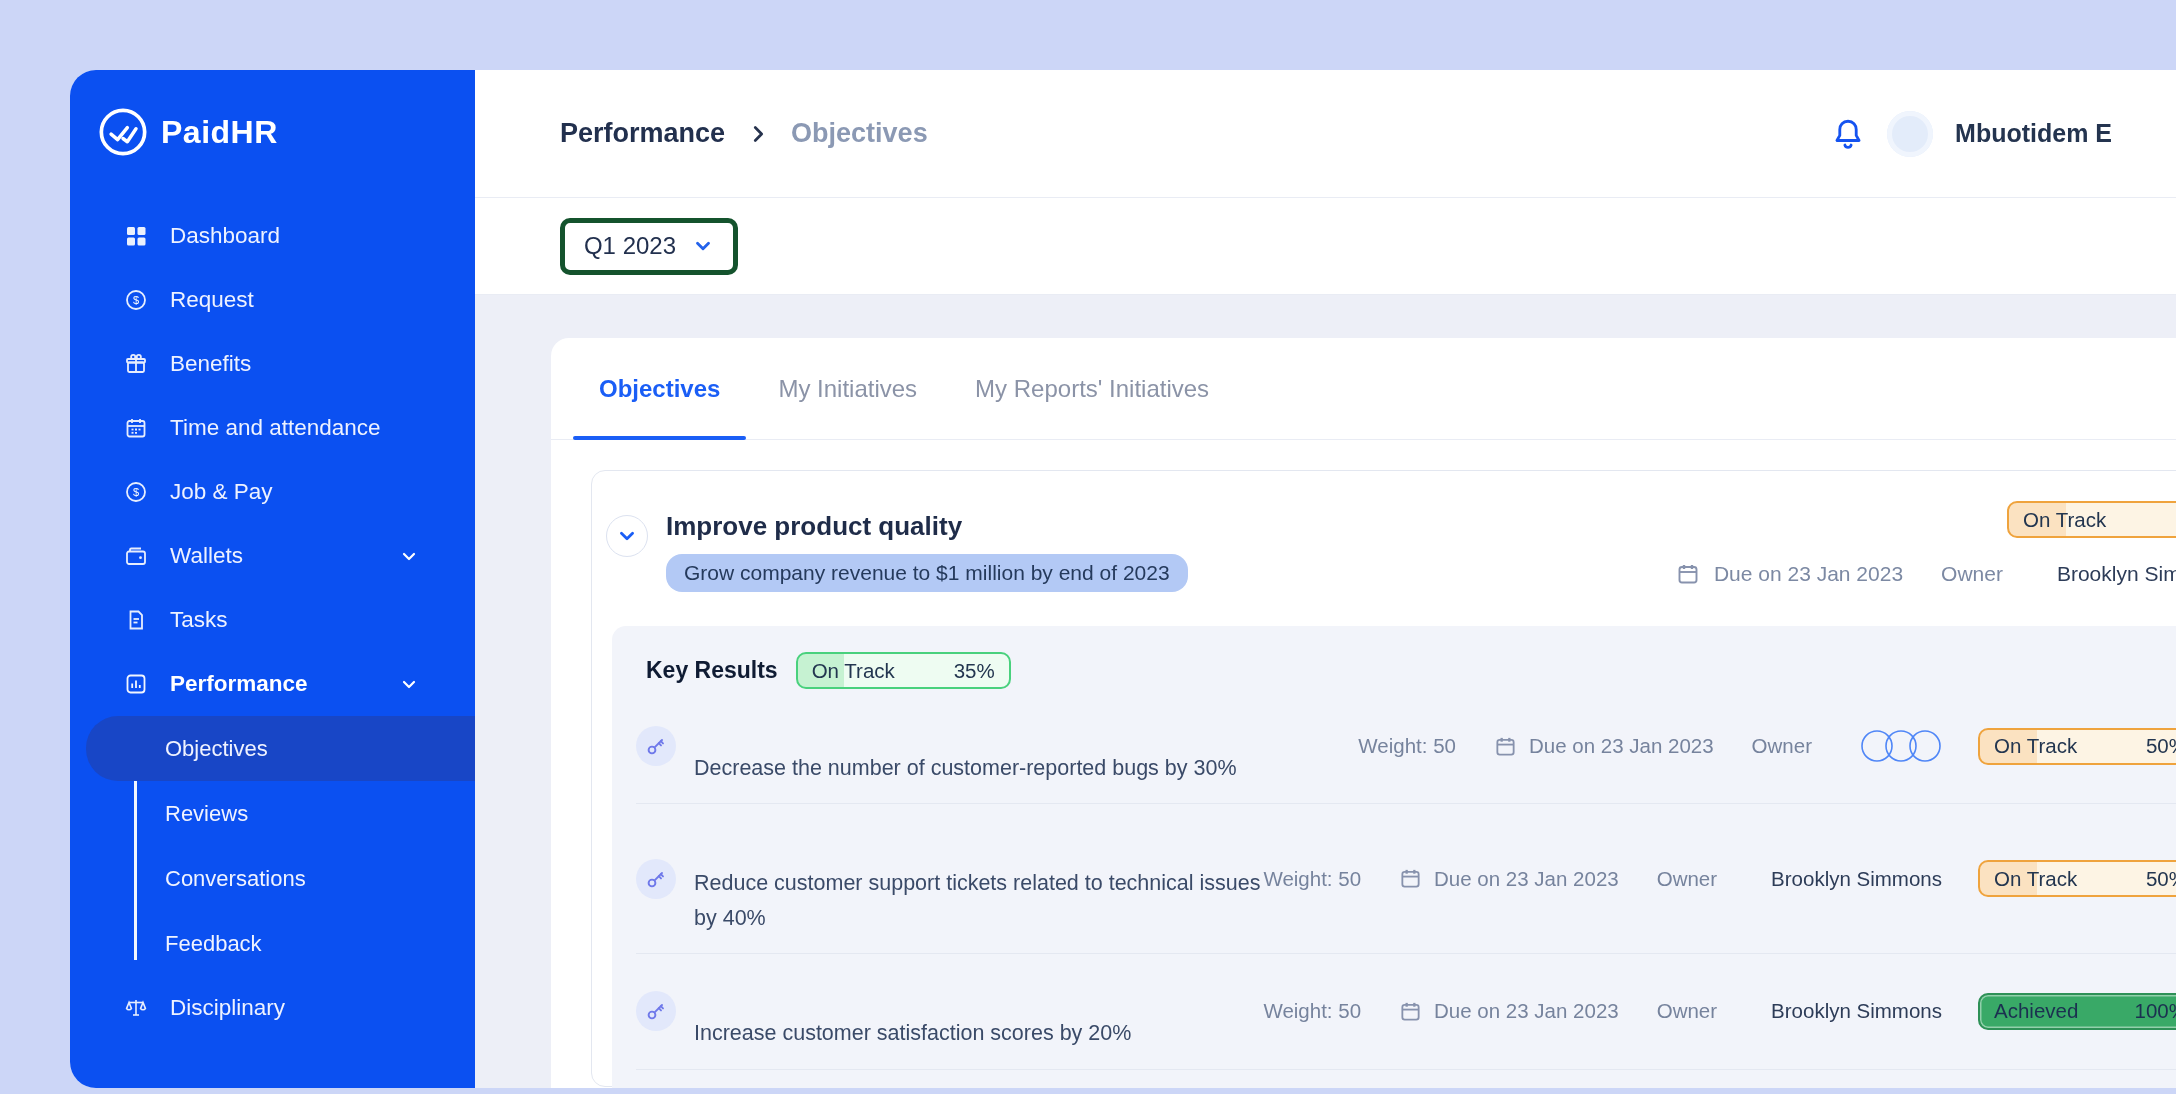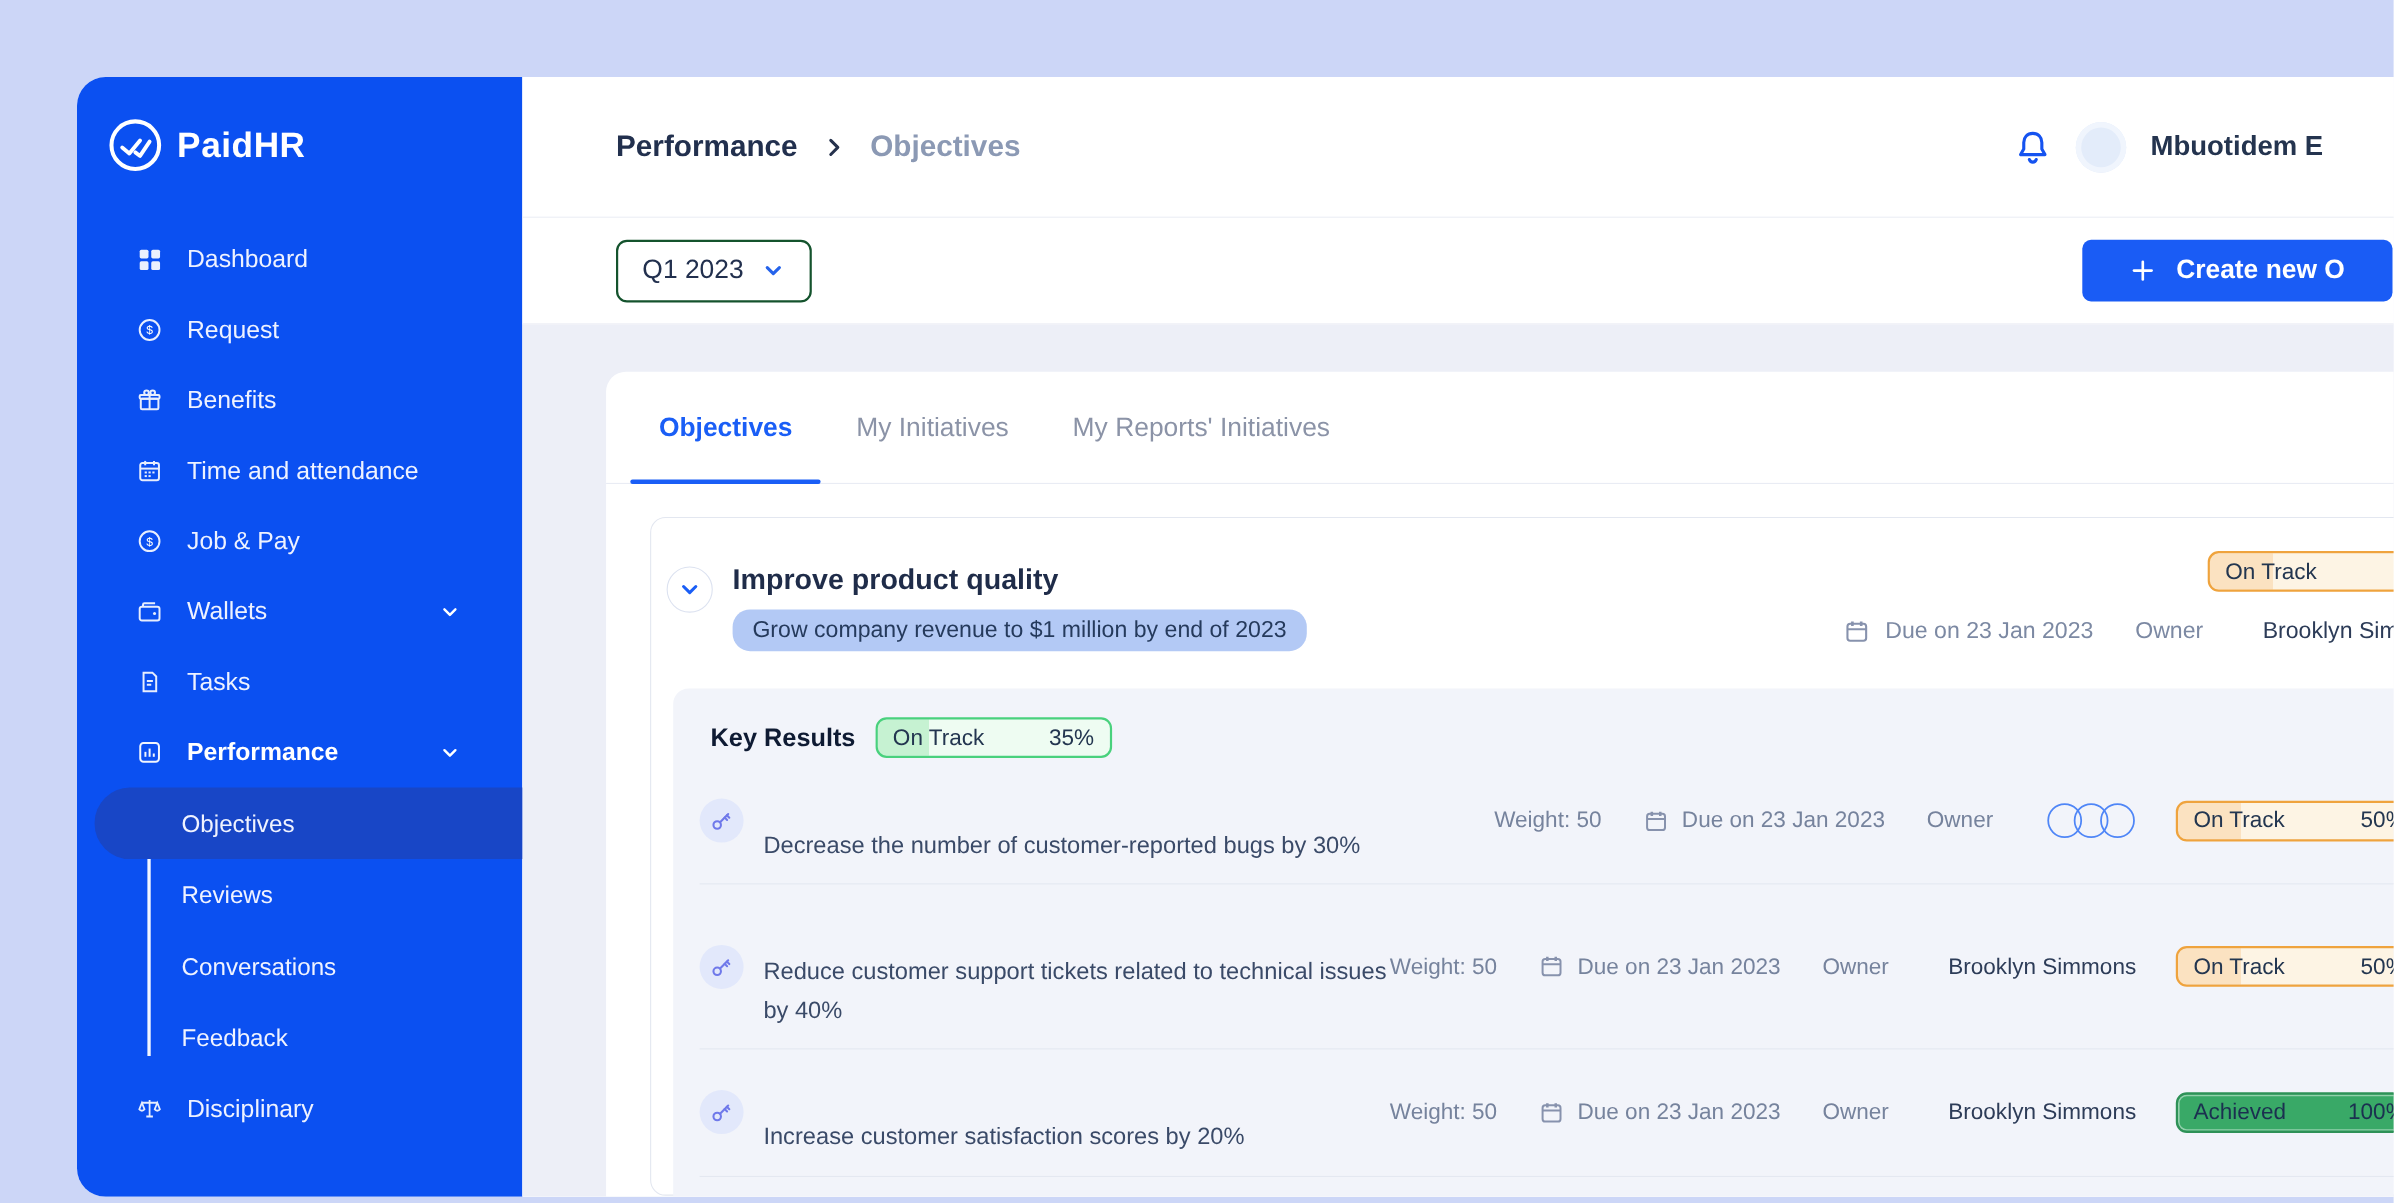--- a/index.html
+++ b/index.html
@@ -71,21 +71,21 @@
   .user-name { font-size:25px; font-weight:700; color:#24344f; white-space:nowrap; }
   
   .filterbar {
     height:97px; flex:none; background:#fff;
     border-bottom:1px solid #e9ecf4;
     display:flex; align-items:center;
     padding:0 55px 0 85px;
   }
   .period-btn {
     height:57px; min-width:178px; background:#fff;
-    border:2px solid #14532d; border-radius:10px;
+    border:5px solid #14532d; border-radius:10px;
     display:flex; align-items:center; justify-content:center; gap:16px;
     font-size:24px; color:#22304e; cursor:pointer;
     font-family:inherit;
   }
   .create-btn {
     margin-left:auto; flex:none;
     height:56px; width:282px;
     background:#1a5cf5; border:none; border-radius:8px;
     color:#fff; font-size:24px; font-weight:700;
     display:flex; align-items:center; justify-content:center; gap:18px;
@@ -362,29 +362,20 @@
     </header>
 
     <div class="filterbar">
       <button class="period-btn">
         <span>Q1 2023</span>
         <span>
           <svg width="22" height="22" viewBox="0 0 20 20" fill="none">
               <polyline points="5,7.5 10,12.5 15,7.5" stroke="#2563eb" stroke-width="2.6" stroke-linecap="round" stroke-linejoin="round"></polyline>
             </svg>
         </span>
-      </button>
-      <button class="create-btn">
-        <span>
-          <svg width="24" height="24" viewBox="0 0 24 24" fill="none" stroke="#fff" stroke-width="2.4" stroke-linecap="round">
-              <line x1="12" y1="4" x2="12" y2="20"></line>
-              <line x1="4" y1="12" x2="20" y2="12"></line>
-            </svg>
-        </span>
-        <span>Create new O</span>
       </button>
     </div>
 
     <div class="content">
       <div class="tabs-card">
 
         <div class="tabs-row">
           <div class="tab active">
             <span>Objectives</span>
             <span class="underline"></span>

